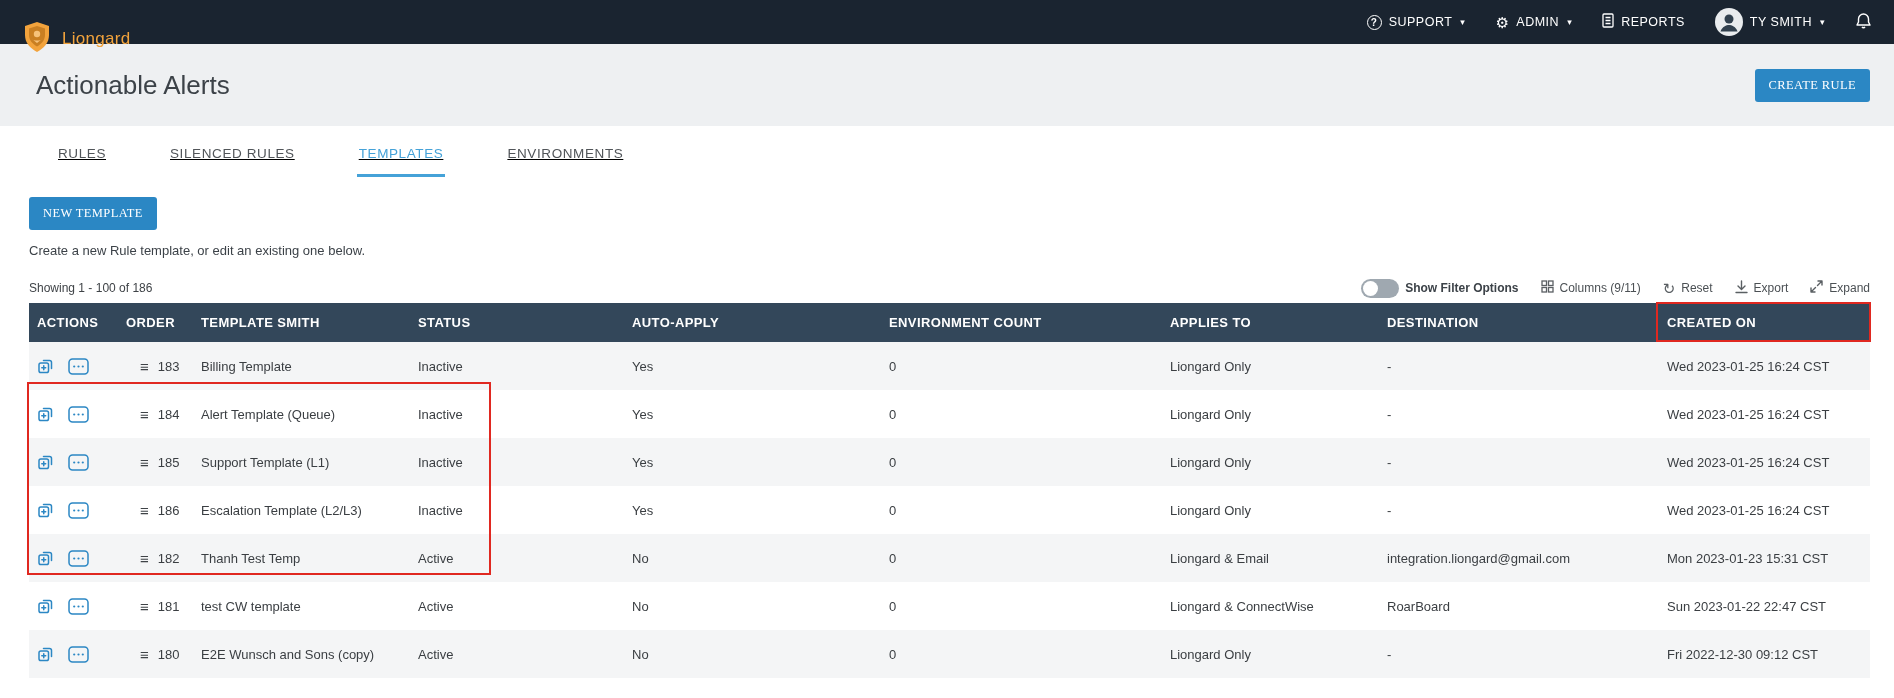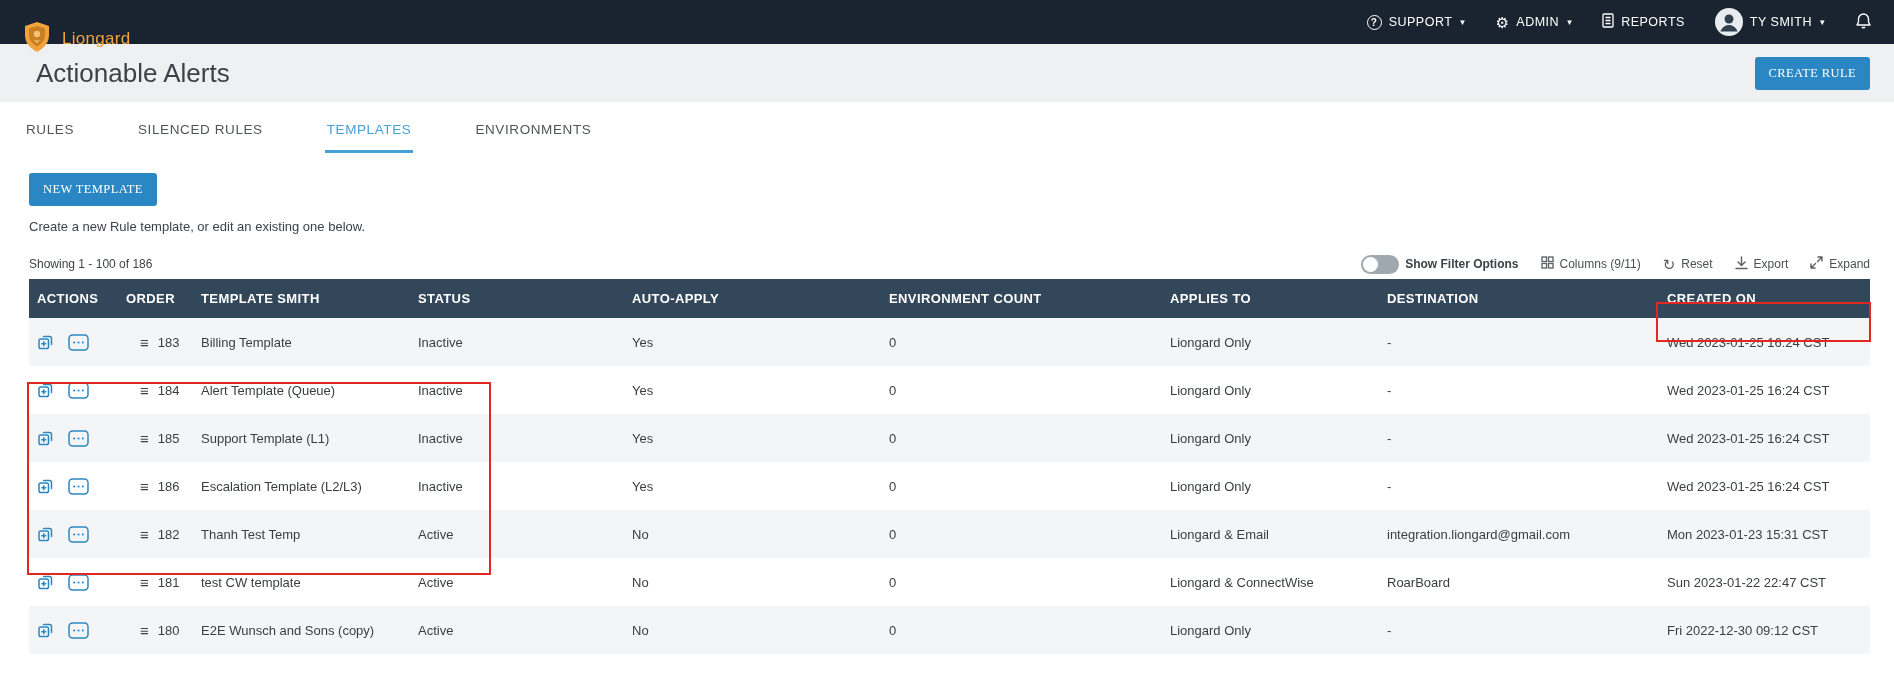--- a/index.html
+++ b/index.html
@@ -12,29 +12,29 @@
   .brand { display:flex; align-items:center; gap:10px; cursor:pointer;margin-top:34px; }
   .brand-text { color:var(--brand-orange,#f2a33c); font-size:17px; letter-spacing:.3px; }
   .nav-right { margin-left:auto; display:flex; align-items:center; gap:30px; }
   .nav-item { display:flex; align-items:center; gap:7px; color:#fff; font-size:12.5px; letter-spacing:.5px; cursor:pointer; white-space:nowrap; }
   .help-circle { width:15px; height:15px; border:1.5px solid #fff; border-radius:50%; font-size:10px; display:flex; align-items:center; justify-content:center; font-weight:bold; }
   .gear-glyph { font-size:15px; line-height:1; }
   .caret { font-size:9px; margin-left:1px; }
   .avatar { width:28px; height:28px; border-radius:50%; overflow:hidden; background:#e9ecee; display:block; }
 
   
-  .page-header { height:58px; background:#eef0f2; display:flex; align-items:center; padding:0 24px; }
+  .page-header { height:82px; background:#eef0f2; display:flex; align-items:center; padding:0 24px; }
   .page-header h1 { font-size:26px; font-weight:400; color:#3c4248; margin-left:12px; }
   .btn-primary { background:var(--accent-blue,#2b87c4); color:#fff; border:none; border-radius:3px;
                  font-family:Liberation Serif, serif; font-size:12.5px; letter-spacing:.4px; padding:9px 14px; cursor:pointer; }
   .page-header .btn-primary { margin-left:auto; }
 
   
   .content { padding-top:20px; }
-  .tabs { padding-left:24px; display:flex; }
+  .tabs { padding-left:56px; display:flex;text-decoration:underline; }
   .tab { margin-right:60px; padding:0 2px 13px; font-size:13.5px; letter-spacing:.6px; color:#515559; cursor:pointer; }
   .tab.active { color:var(--active-tab,#45a2d8); border-bottom:3px solid var(--active-tab,#45a2d8); }
   .new-template { margin:20px 0 0 29px; display:block; }
   .desc { margin:13px 0 0 29px; font-size:13px; color:#3c4248; }
 
   .meta-row { display:flex; align-items:center; margin:20px 24px 0 29px; height:20px; }
   .showing { font-size:12px; color:#3f4347; }
   .controls { margin-left:auto; display:flex; align-items:center; gap:22px; }
   .control { display:flex; align-items:center; gap:6px; font-size:12px; color:#4b5054; cursor:pointer; white-space:nowrap; }
   .toggle { width:38px; height:19px; border-radius:10px; background:#9fa8b0; position:relative; display:inline-block; }

